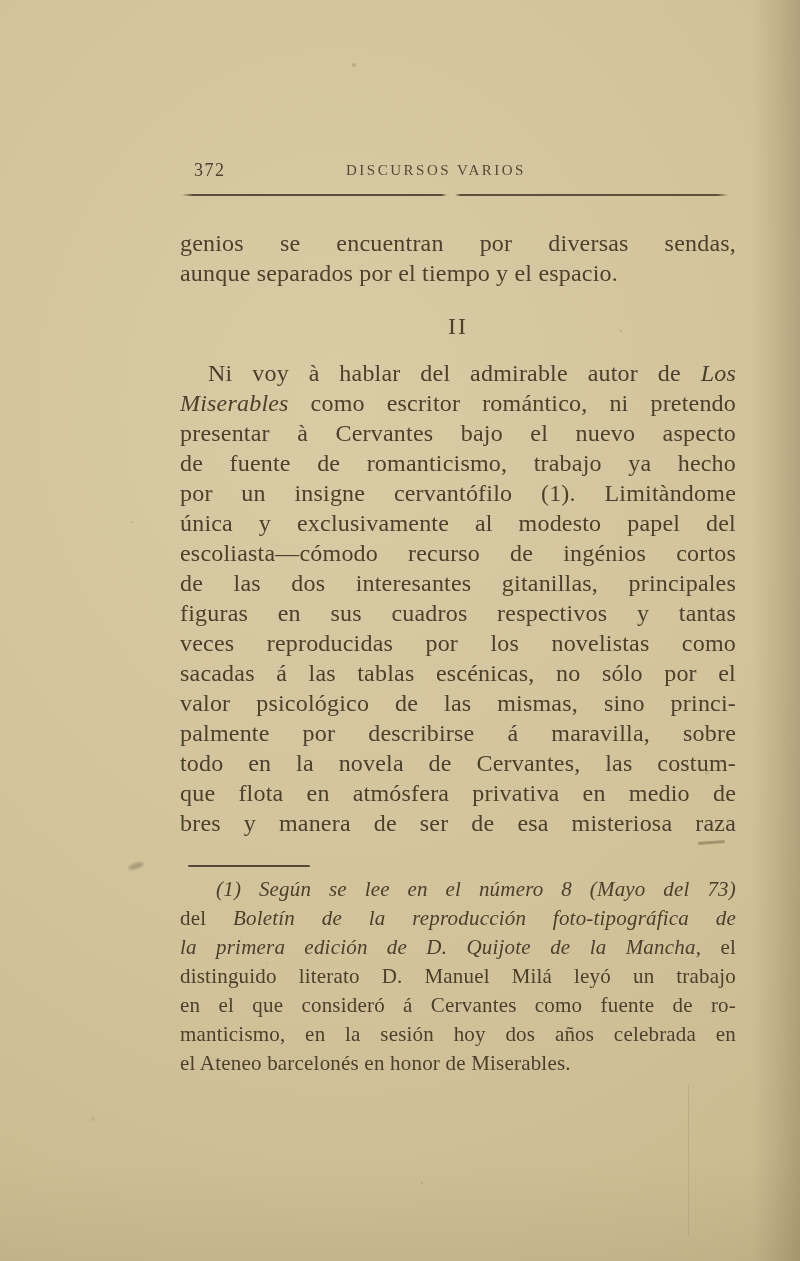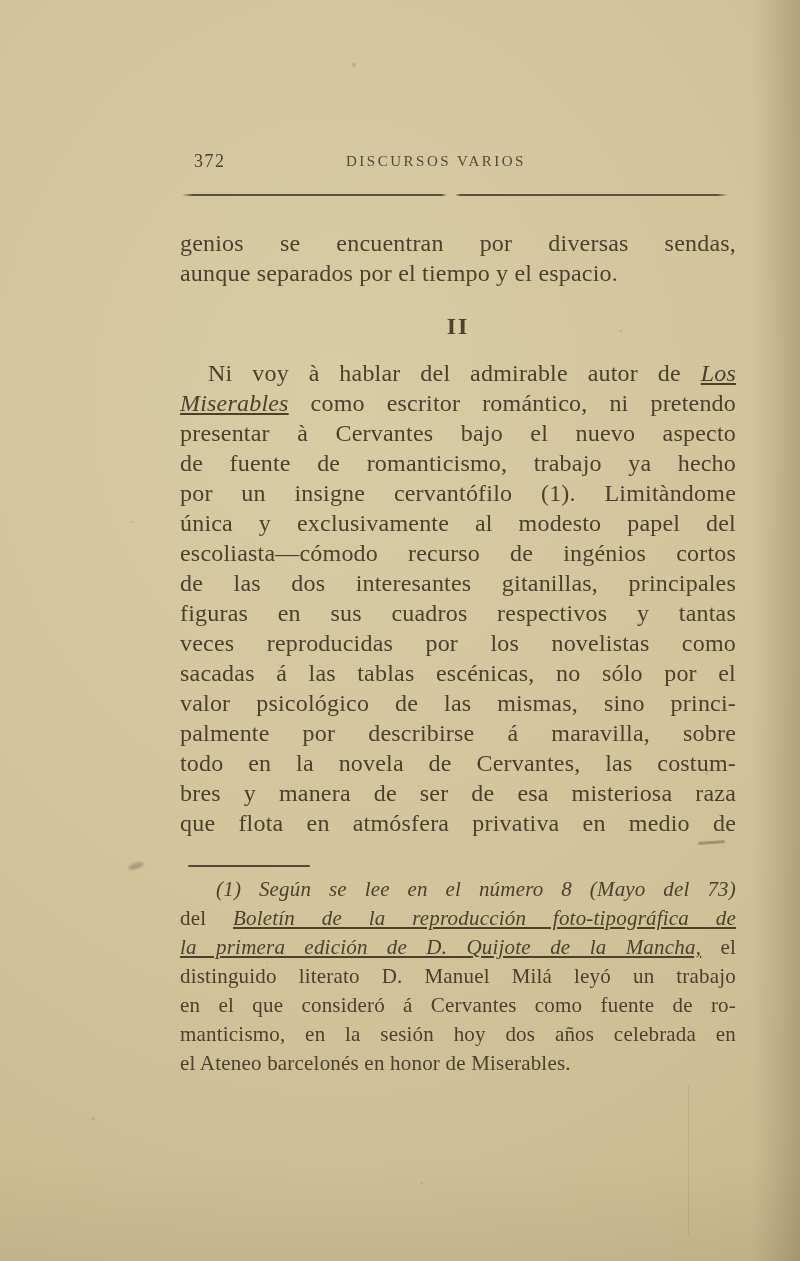--- a/index.html
+++ b/index.html
@@ -9,21 +9,21 @@
     background:
       linear-gradient(to right, rgba(0,0,0,0) 94%, rgba(70,52,24,0.10) 97%, rgba(70,52,24,0.22) 100%),
       linear-gradient(to bottom, rgba(0,0,0,0) 92%, rgba(70,52,24,0.06) 100%),
       radial-gradient(ellipse 120% 90% at 42% 32%, #d9cba4 0%, #d2c39b 48%, #cbbb91 80%, #c3b286 100%);
     overflow:hidden;
     font-family:"Liberation Serif","DejaVu Serif",serif;
     color:#4c3f2c;
   }
   
   .header{
-    position:absolute;left:180px;top:151px;width:556px;height:24px;
+    position:absolute;left:180px;top:160px;width:556px;height:24px;
   }
   .page-number{
     position:absolute;left:14px;top:0;
     font-size:18px;letter-spacing:1.5px;color:#4e422f;
   }
   .header-title{
     position:absolute;left:calc(50% - 22px);top:2px;transform:translateX(-50%);
     font-size:15px;letter-spacing:2.5px;color:#564936;white-space:nowrap;
   }
   .header-rule{
@@ -37,31 +37,31 @@
   
   .text-block{position:absolute;left:180px;top:228px;width:556px;}
   .line{
     font-size:24px;line-height:30px;height:30px;
     letter-spacing:0.2px;white-space:normal;
   }
   .line.j{text-align:justify;text-align-last:justify;}
   .line.ind{text-indent:28px;}
   .section-heading{
     margin-top:22px;height:32px;line-height:32px;
-    text-align:center;font-size:24px;letter-spacing:2px;color:#4e412e;font-weight:bold;
+    text-align:center;font-size:24px;letter-spacing:2px;color:#4e412e;
   }
   .para2{margin-top:16px;}
   .footnote-rule{
     margin-top:27px;margin-left:8px;width:122px;height:2px;
     background:#55483348;background:#564834;border-radius:1px;
   }
   .footnote{margin-top:8px;}
   .footnote .line{font-size:21px;line-height:29px;height:29px;}
   .footnote .line.ind{text-indent:36px;font-style:italic;}
-  em{font-style:italic;text-decoration:underline;}
+  em{font-style:italic;}
   
   .margin-smudge{
     position:absolute;left:128px;top:863px;width:16px;height:6px;
     background:rgba(95,84,60,0.35);border-radius:50%;
     transform:rotate(-18deg);filter:blur(1px);
   }
   .margin-dash{
     position:absolute;left:698px;top:841px;width:27px;height:3px;
     background:rgba(92,76,48,0.40);transform:rotate(-4deg);filter:blur(0.6px);
     border-radius:2px;
@@ -107,22 +107,22 @@
         <div class="line j"><span>por un insigne cervantófilo (1). Limitàndome</span></div>
         <div class="line j"><span>única y exclusivamente al modesto papel del</span></div>
         <div class="line j"><span>escoliasta—cómodo recurso de ingénios cortos</span></div>
         <div class="line j"><span>de las dos interesantes gitanillas, principales</span></div>
         <div class="line j"><span>figuras en sus cuadros respectivos y tantas</span></div>
         <div class="line j"><span>veces reproducidas por los novelistas como</span></div>
         <div class="line j"><span>sacadas á las tablas escénicas, no sólo por el</span></div>
         <div class="line j"><span>valor psicológico de las mismas, sino princi-</span></div>
         <div class="line j"><span>palmente por describirse á maravilla, sobre</span></div>
         <div class="line j"><span>todo en la novela de Cervantes, las costum-</span></div>
+        <div class="line j"><span>que flota en atmósfera privativa en medio de</span></div>
         <div class="line j"><span>bres y manera de ser de esa misteriosa raza</span></div>
-        <div class="line j"><span>que flota en atmósfera privativa en medio de</span></div>
       </div>
     <div class="footnote-rule"></div>
     <div class="footnote">
         <div class="line j ind"><span>(1) Según se lee en el número 8 (Mayo del 73)</span></div>
         <div class="line j"><span>del </span><em>Boletín de la reproducción foto-tipográfica de</em></div>
         <div class="line j"><em>la primera edición de D. Quijote de la Mancha,</em><span> el</span></div>
         <div class="line j"><span>distinguido literato D. Manuel Milá leyó un trabajo</span></div>
         <div class="line j"><span>en el que consideró á Cervantes como fuente de ro-</span></div>
         <div class="line j"><span>manticismo, en la sesión hoy dos años celebrada en</span></div>
         <div class="line"><span>el Ateneo barcelonés en honor de Miserables.</span></div>

